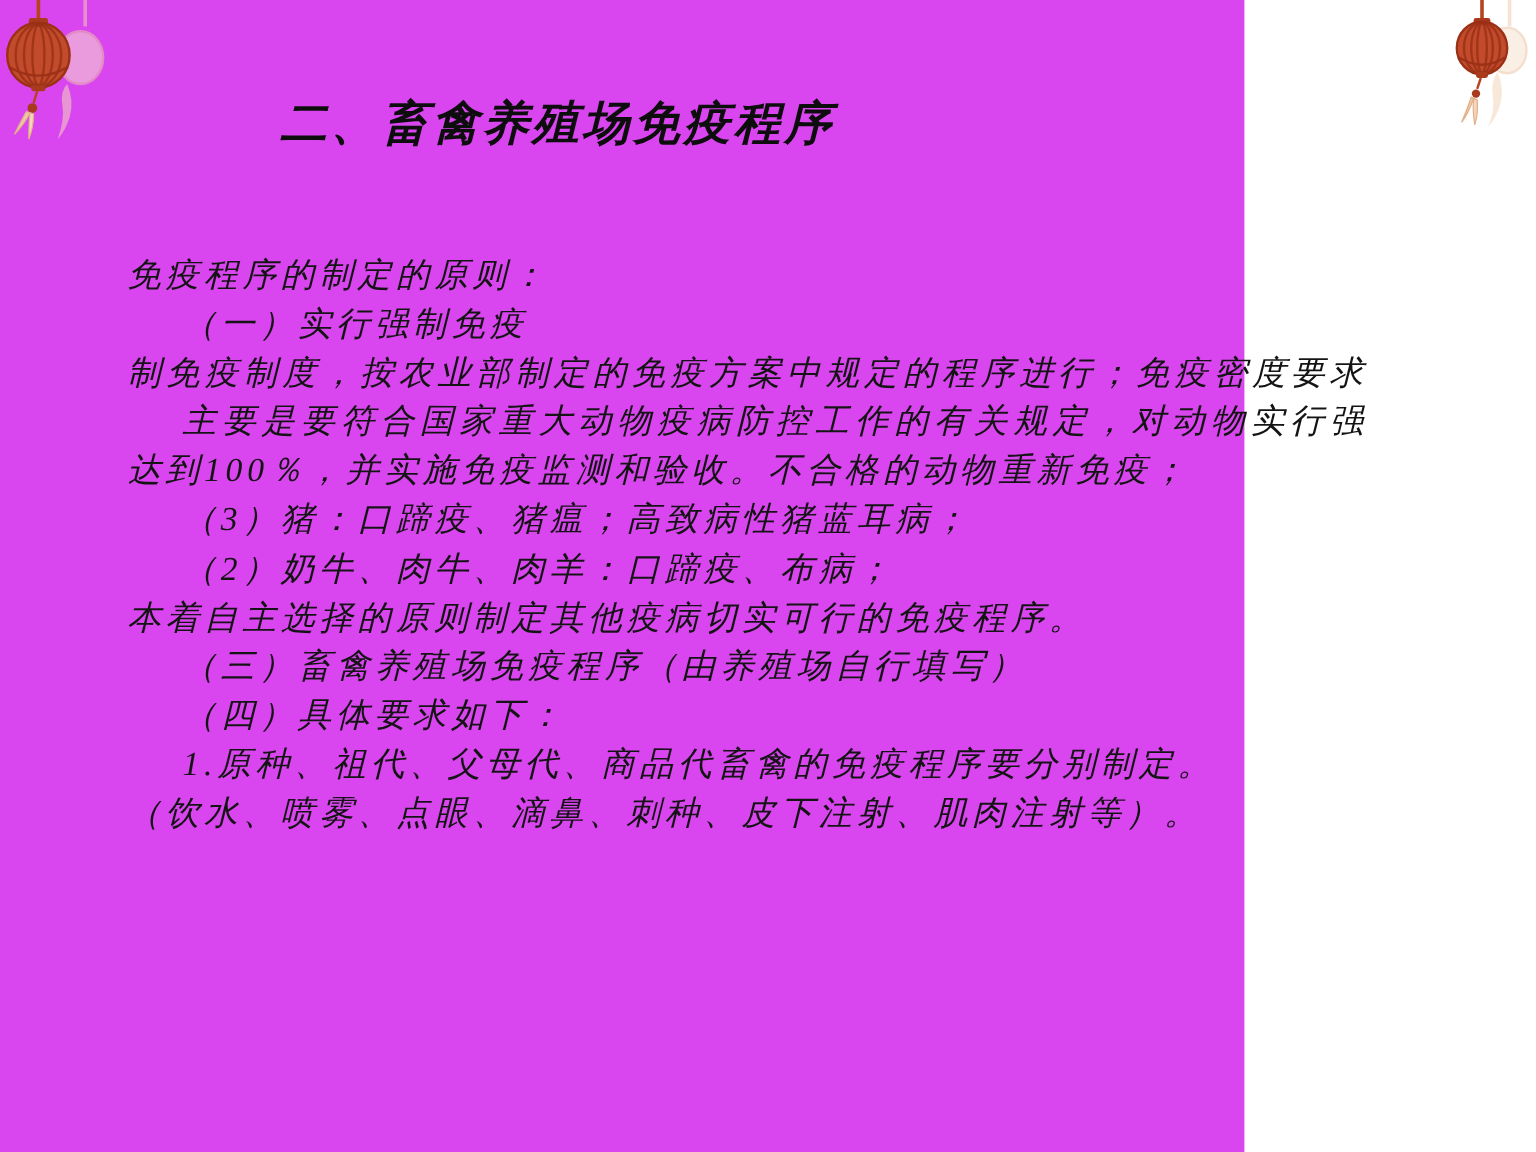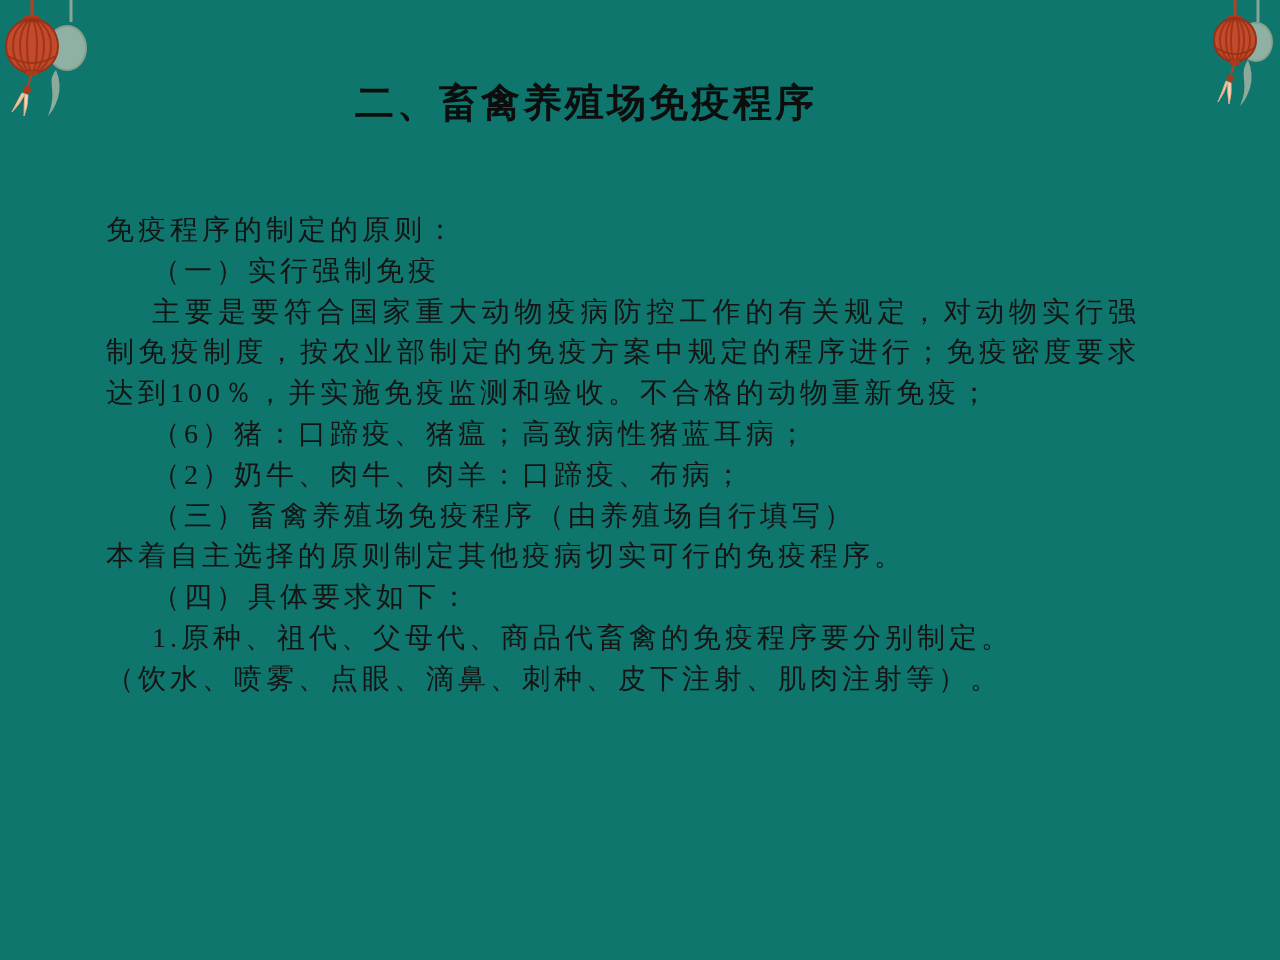--- a/index.html
+++ b/index.html
@@ -4,22 +4,23 @@
 <style>
   html, body { margin: 0; padding: 0; }
   body {
     width: 1280px; height: 960px;
     background: #ffffff;
     overflow: hidden;
     font-family: "Liberation Serif", "DejaVu Serif", serif;
   }
   .slide {
     position: relative;
-    width: 1280px; height: 960px;
-    background: #0f766e;
+    width: 1037px; height: 960px;
+    background: #d946ef;
+    font-style: italic;
   }
   .lantern { position: absolute; }
   .lantern-left  { left: -16px; top: 0; }
   .lantern-right { left: 1178px; top: 0; }
   .title {
     position: absolute;
     top: 76px; left: 0; right: 108px;
     margin: 0;
     text-align: center;
     font-size: 39px;
@@ -96,25 +97,25 @@
     <circle cx="52" cy="78" r="3.5" fill="#a83a1d"></circle>
     <path d="M50 82 Q46 94 40 102 Q45 90 48 81 Z" fill="#eec8a8" stroke="#e2af87" stroke-width="1"></path>
     <path d="M53 83 Q54 94 51 104 Q49 92 50 82 Z" fill="#f3d6bd" stroke="#e2af87" stroke-width="1"></path>
   </svg>
 
   <h1 class="title">二、畜禽养殖场免疫程序</h1>
 
   <div class="body-text">
     <div class="line">免疫程序的制定的原则：</div>
     <div class="line indent">（一）实行强制免疫</div>
+    <div class="line stretch">制免疫制度，按农业部制定的免疫方案中规定的程序进行；免疫密度要求</div>
     <div class="line indent stretch">主要是要符合国家重大动物疫病防控工作的有关规定，对动物实行强</div>
-    <div class="line stretch">制免疫制度，按农业部制定的免疫方案中规定的程序进行；免疫密度要求</div>
     <div class="line">达到100％，并实施免疫监测和验收。不合格的动物重新免疫；</div>
-    <div class="line indent">（6）猪：口蹄疫、猪瘟；高致病性猪蓝耳病；</div>
+    <div class="line indent">（3）猪：口蹄疫、猪瘟；高致病性猪蓝耳病；</div>
     <div class="line indent">（2）奶牛、肉牛、肉羊：口蹄疫、布病；</div>
+    <div class="line">本着自主选择的原则制定其他疫病切实可行的免疫程序。</div>
     <div class="line indent">（三）畜禽养殖场免疫程序（由养殖场自行填写）</div>
-    <div class="line">本着自主选择的原则制定其他疫病切实可行的免疫程序。</div>
     <div class="line indent">（四）具体要求如下：</div>
     <div class="line indent">1.原种、祖代、父母代、商品代畜禽的免疫程序要分别制定。</div>
     <div class="line">（饮水、喷雾、点眼、滴鼻、刺种、皮下注射、肌肉注射等）。</div>
   </div>
 
 </div>
 
 </body></html>

